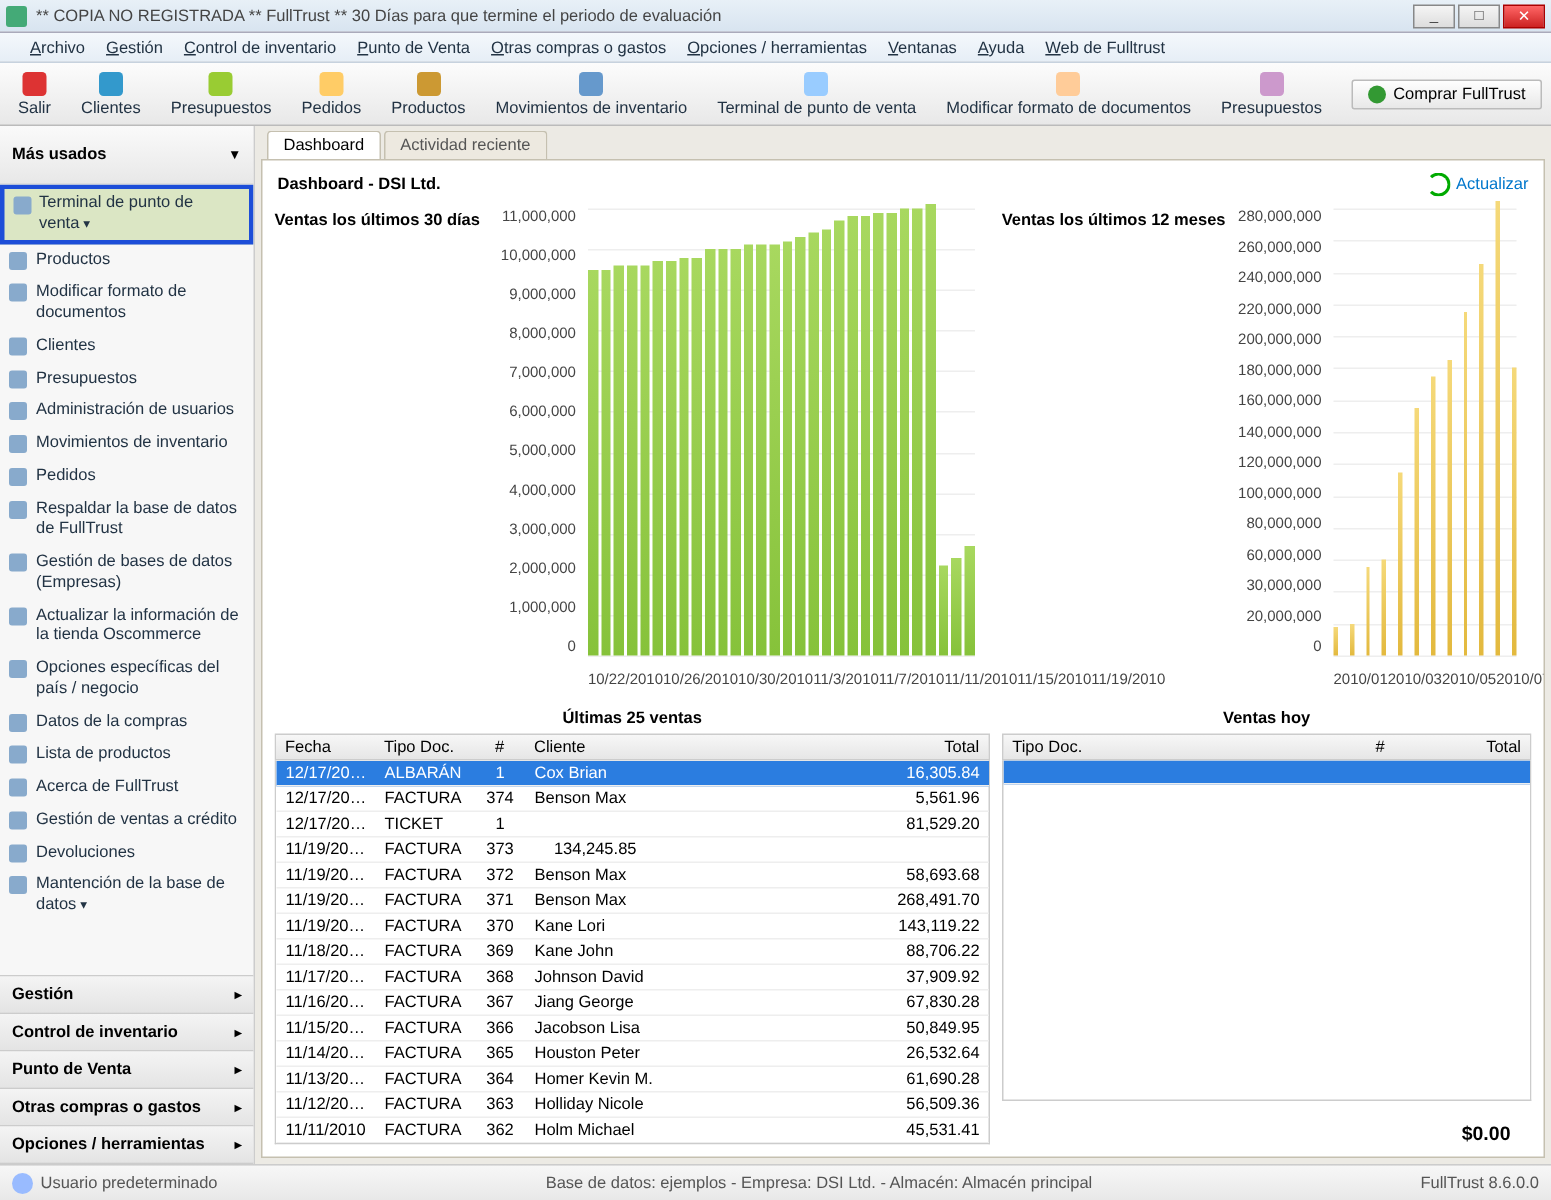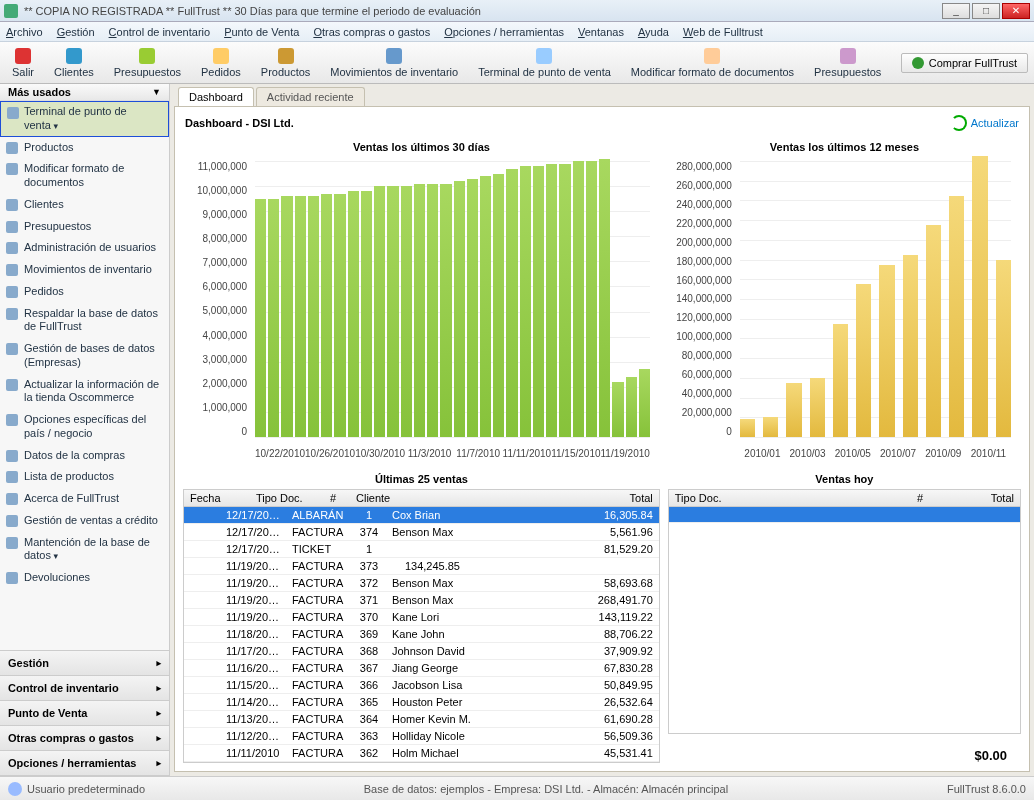--- a/index.html
+++ b/index.html
@@ -1,69 +1,69 @@
 <!DOCTYPE html>
 <html><head>
 <meta charset="utf-8">
 <style>
 * { box-sizing: border-box; margin: 0; padding: 0; font-family: Tahoma, Arial, sans-serif; font-size: 11px; }
 body { background: #e8e8e8; width: 1034px; height: 800px; overflow: hidden; display: flex; flex-direction: column; }
 .titlebar { background: linear-gradient(#e8f0f7,#d8e4f0); height: 22px; display: flex; align-items: center; padding: 0 4px; border-bottom: 1px solid #aab; color: #444; }
 .titlebar .winbtns { margin-left: auto; display: flex; gap: 2px; }
 .winbtn { width: 28px; height: 16px; border: 1px solid #888; background: linear-gradient(#f5f5f5,#ddd); font-size: 10px; display: flex; align-items: center; justify-content: center; }
 .winbtn.close { background: linear-gradient(#f66,#c22); color: #fff; border-color: #a00; }
-.menubar { background: linear-gradient(#f4f8fc,#e6eef6); height: 20px; display: flex; align-items: center; padding: 0 6px; border-bottom: 1px solid #c7d2de; }
+.menubar { background: linear-gradient(#f4f8fc,#e6eef6); height: 20px; display: flex; align-items: center; padding: 0 20px; border-bottom: 1px solid #c7d2de; }
 .menubar span { margin-right: 14px; color: #234; cursor: default; }
 .menubar span u { text-decoration: underline; }
 .toolbar { background: linear-gradient(#fcfcfc,#e8e8e8); height: 42px; display: flex; align-items: center; padding: 4px 6px; border-bottom: 1px solid #bbb; }
 .tbtn { display: flex; flex-direction: column; align-items: center; padding: 2px 6px; margin-right: 8px; color: #234; cursor: default; }
 .tbtn .ico { width: 16px; height: 16px; background: #8ac; border-radius: 3px; margin-bottom: 2px; }
 .tbtn .ico.exit{background:#d33}.tbtn .ico.clients{background:#39c}.tbtn .ico.budget{background:#9c3}.tbtn .ico.orders{background:#fc6}.tbtn .ico.prod{background:#c93}.tbtn .ico.move{background:#69c}.tbtn .ico.pos{background:#9cf}.tbtn .ico.format{background:#fc9}.tbtn .ico.ext{background:#c9c}
 .buybtn { margin-left: auto; background: linear-gradient(#fefefe,#e8e8e8); border: 1px solid #bbb; padding: 3px 10px; border-radius: 2px; display:flex;align-items:center;gap:5px;}
 .buybtn .ico{width:12px;height:12px;background:#393;border-radius:50%;}
 .main { flex: 1; display: flex; overflow: hidden; }
 .sidebar { width: 170px; background: #f7f7f7; border-right: 1px solid #ccc; display: flex; flex-direction: column; overflow: hidden; }
-.side-head { background: linear-gradient(#fafafa,#e8e8e8); padding: 2px 8px; font-weight: bold; border-bottom:1px solid #ddd; display:flex; justify-content:space-between; align-items:center;}
+.side-head { background: linear-gradient(#fafafa,#e8e8e8); padding: 13px 8px; font-weight: bold; border-bottom:1px solid #ddd; display:flex; justify-content:space-between; align-items:center;}
 .side-list { flex: 1; overflow-y: auto; }
 .side-item { padding: 4px 8px 4px 24px; color: #234; position: relative; line-height: 1.25; cursor: default; }
-.side-item.sel{background:#dbe6c4;border:1px solid #1d4ed8;padding:3px 12px 3px 23px;}
+.side-item.sel{background:#dbe6c4;border:3px solid #1d4ed8;padding:3px 12px 3px 23px;}
 .side-item::before { content:""; position:absolute; left:6px; top:5px; width:12px; height:12px; background:#8ac; border-radius:2px; }
 .side-acc { border-top:1px solid #ccc; }
 .acc-hdr { background: linear-gradient(#f4f4f4,#e4e4e4); padding: 6px 8px; font-weight: bold; display:flex; justify-content:space-between; align-items:center; border-bottom:1px solid #ccc;}
 .content { flex:1; display:flex; flex-direction:column; background:#eceae4; overflow:hidden; padding:0 4px 4px 4px;}
 .tabs { height:22px; display:flex; align-items:flex-end; padding:3px 4px 0 4px;}
 .tab { padding:3px 10px; background:#ede9e0; border:1px solid #c5c0b0; border-bottom:none; margin-right:2px; border-radius:3px 3px 0 0; color:#555;}
 .tab.active{ background:#fff; color:#000;}
 .dash { flex:1; background:#fff; border:1px solid #c5c0b0; display:flex; flex-direction:column; overflow:hidden; padding:4px;}
 .dash-title { font-weight:bold; padding:4px 6px; display:flex; align-items:center;}
 .dash-title .refresh{ margin-left:auto; color:#07c; font-weight:normal; display:flex;align-items:center;gap:4px;}
 .dash-title .refresh::before{content:"";width:12px;height:12px;border:2px solid #0a0;border-radius:50%;border-left-color:transparent;}
 .charts { display:flex; gap:8px; height:330px; padding:0 4px;}
-.chartbox { background:#fff; flex:1; display:flex; flex-direction:column;}
+.chartbox { background:#fff; flex:1; display:flex; flex-direction:row;}
 .chartbox.c30 { flex:1.35;}
 .ctitle { text-align:center; font-weight:bold; padding:6px 0 4px; }
 .plot { flex:1; position:relative; padding:4px 10px 28px 72px; }
 .yaxis { position:absolute; left:0; top:4px; bottom:28px; width:68px; display:flex; flex-direction:column; justify-content:space-between; text-align:right; color:#444;}
 .yaxis span{font-size:10px;padding-right:4px;}
 .ygl{position:absolute;left:72px;right:10px;top:4px;bottom:28px;pointer-events:none;}
 .ygl div{position:absolute;left:0;right:0;border-top:1px solid #eee;}
 .bars { position:absolute; left:72px; right:10px; top:4px; bottom:28px; display:flex; align-items:flex-end; gap:2px;}
 .bars.wide{gap:8px;}
 .bar { flex:1; background:linear-gradient(#a8d85f,#86c23a);}
 .bar.gold{ background:linear-gradient(#f5d97a,#e3b93e);}
 .xaxis { position:absolute; left:72px; right:10px; bottom:6px; display:flex; color:#444;}
 .xaxis span{flex:1; text-align:center; font-size:10px;}
 .tables { flex:1; display:flex; gap:8px; padding:4px; overflow:hidden;}
 .tblbox { flex:1; display:flex; flex-direction:column; overflow:hidden;}
 .tblbox.sales{ flex:1.35;}
 .ttitle { text-align:center; font-weight:bold; padding:4px 0;}
 .thdr { display:flex; background:linear-gradient(#f7f7f7,#e6e6e6); border:1px solid #ccc; }
 .thdr span, .trow span{ padding:2px 6px; overflow:hidden; white-space:nowrap; text-overflow:ellipsis;}
 .tbody { flex:1; overflow-y:auto; border:1px solid #ccc; border-top:none;}
-.trow { display:flex; border-bottom:1px solid #eee;padding-left:36px;}
+.trow { display:flex; border-bottom:1px solid #eee;}
 .trow.sel{ background:#2b7de0; color:#fff;}
 .col-date{width:66px;} .col-type{width:66px;} .col-num{width:34px;text-align:center;} .col-client{flex:1;} .col-total{width:80px;text-align:right;}
 .col-tipo2{flex:1;} .col-num2{width:40px;text-align:center;} .col-tot2{width:80px;text-align:right;}
 .hoytotal{ text-align:right; font-weight:bold; padding:14px 14px 0 0; font-size:13px;}
 .statusbar{ height:24px; background:linear-gradient(#f7f7f7,#e8e8e8); border-top:1px solid #ccc; display:flex; align-items:center; padding:0 8px; color:#555;}
 .statusbar .user{display:flex;align-items:center;gap:5px;}
 .statusbar .user .uico{width:14px;height:14px;background:#9bf;border-radius:50%;}
 .statusbar .mid{flex:1;text-align:center;}
 .chev{font-size:9px;}
 </style>
@@ -151,22 +151,22 @@
         <div class="side-item">Movimientos de inventario</div>
         <div class="side-item">Pedidos</div>
         <div class="side-item">Respaldar la base de datos de FullTrust</div>
         <div class="side-item">Gestión de bases de datos (Empresas)</div>
         <div class="side-item">Actualizar la información de la tienda Oscommerce</div>
         <div class="side-item">Opciones específicas del país / negocio</div>
         <div class="side-item">Datos de la compras</div>
         <div class="side-item">Lista de productos</div>
         <div class="side-item">Acerca de FullTrust</div>
         <div class="side-item">Gestión de ventas a crédito</div>
+        <div class="side-item">Devoluciones</div>
         <div class="side-item">Mantención de la base de datos<span class="chev"> ▾</span></div>
-        <div class="side-item">Devoluciones</div>
       </div>
     <div class="side-acc" id="sideacc">
         <div class="acc-hdr">
           <span>Gestión</span>
           <span class="chev">▸</span>
         </div>
         <div class="acc-hdr">
           <span>Control de inventario</span>
           <span class="chev">▸</span>
         </div>
@@ -280,21 +280,21 @@
                 <span>240,000,000</span>
                 <span>220,000,000</span>
                 <span>200,000,000</span>
                 <span>180,000,000</span>
                 <span>160,000,000</span>
                 <span>140,000,000</span>
                 <span>120,000,000</span>
                 <span>100,000,000</span>
                 <span>80,000,000</span>
                 <span>60,000,000</span>
-                <span>40,000,000</span>
+                <span>30,000,000</span>
                 <span>20,000,000</span>
                 <span>0</span>
               </div>
               <div class="ygl">
                 <div style="top: 0%;"></div>
                 <div style="top: 7.14286%;"></div>
                 <div style="top: 14.2857%;"></div>
                 <div style="top: 21.4286%;"></div>
                 <div style="top: 28.5714%;"></div>
                 <div style="top: 35.7143%;"></div>

